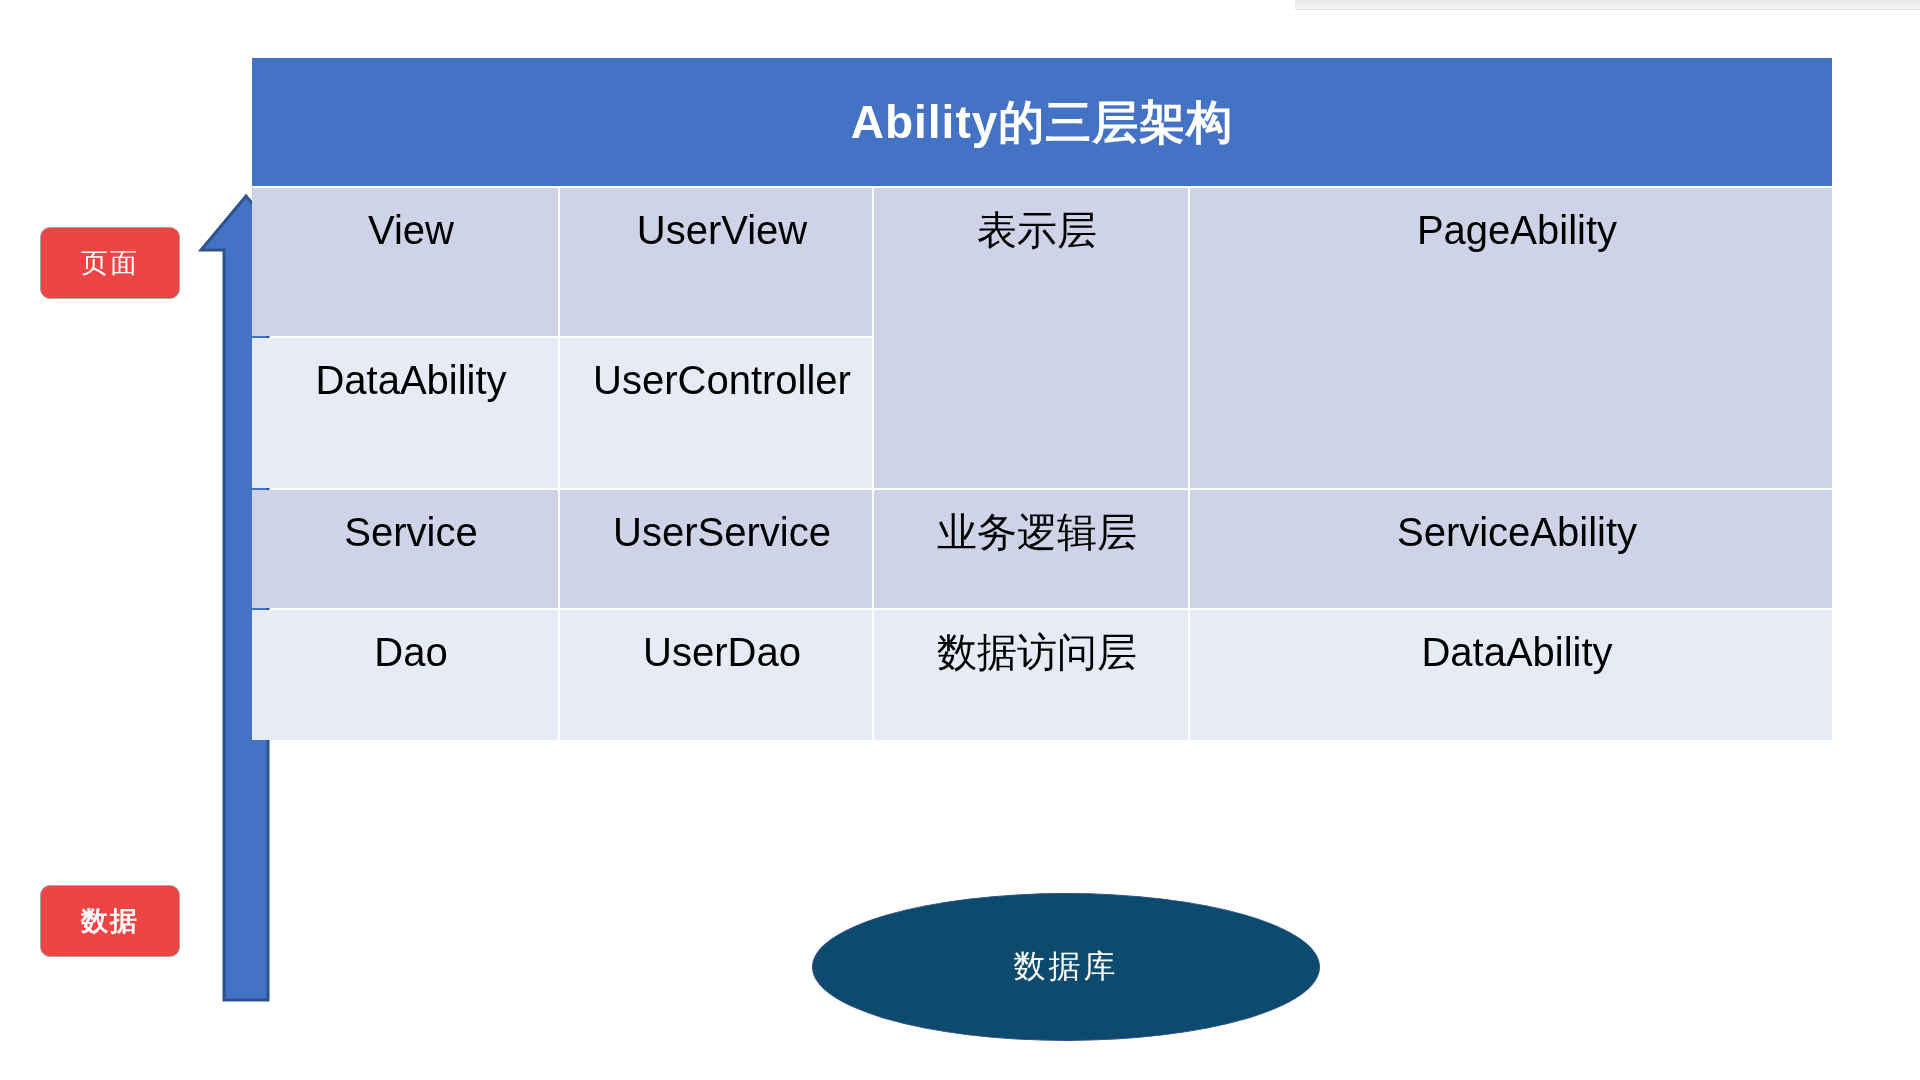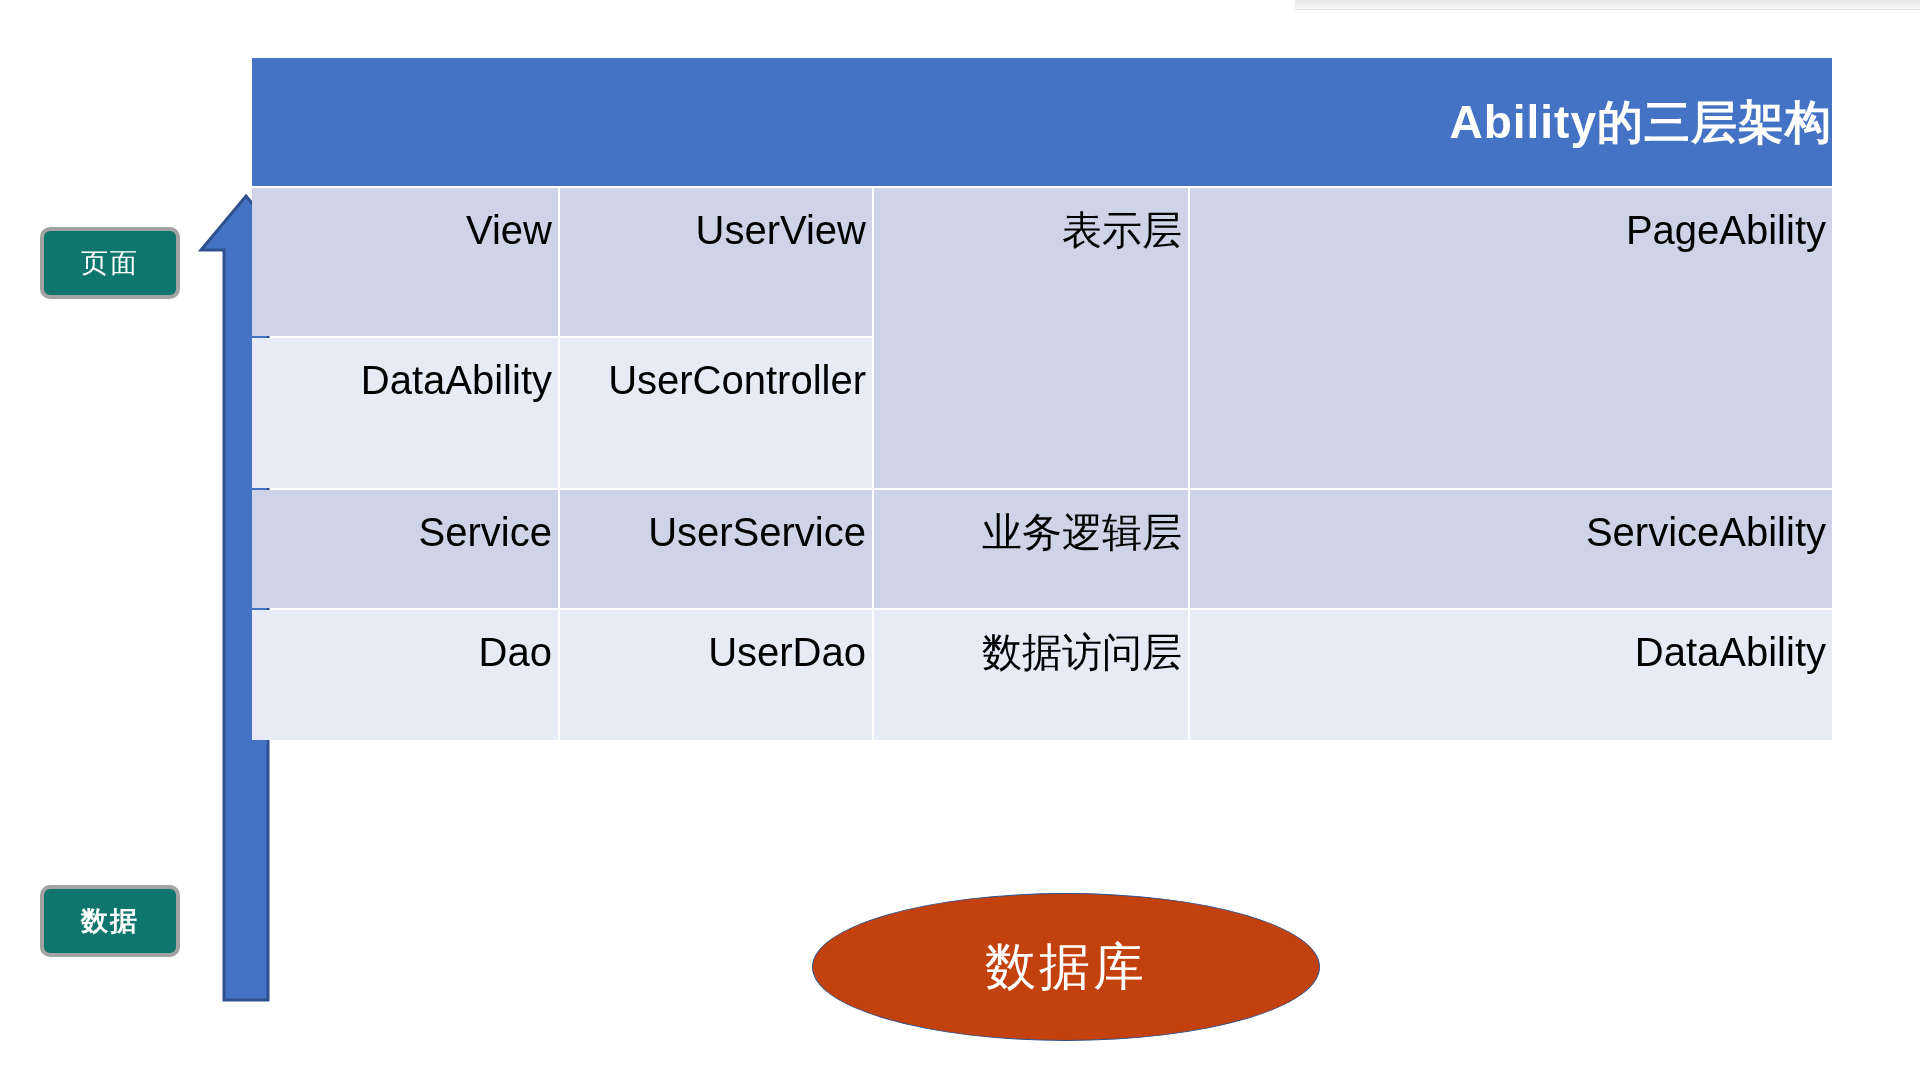--- a/index.html
+++ b/index.html
@@ -24,22 +24,22 @@
     height: 9px;
     background: linear-gradient(to bottom, #e9e9e9 0%, #efefef 60%, #f7f7f7 100%);
     border-bottom: 1px solid #e2e2e2;
   }
 
   
   .side-tag {
     position: absolute;
     width: 140px;
     height: 72px;
-    background: #0f766e;
-    border: 4px solid #a3a3a3;
+    background: #ef4444;
+    border: 1px solid #a3a3a3;
     border-radius: 10px;
     color: #ffffff;
     display: flex;
     align-items: center;
     justify-content: center;
     font-size: 27px;
     letter-spacing: 2px;
     box-sizing: border-box;
   }
   #tag-page { left: 40px; top: 227px; }
@@ -59,21 +59,21 @@
     position: absolute;
     left: 250px;
     top: 56px;
     width: 1578px;
     border-collapse: separate;
     border-spacing: 2px;
     table-layout: fixed;
   }
   #arch-table td {
     padding: 0;
-    text-align: right;
+    text-align: center;
     vertical-align: top;
     color: #000000;
     font-size: 40px;
     line-height: 1.0;
   }
   .title-cell {
     background: #4472C4;
     color: #ffffff !important;
     font-weight: bold;
     font-size: 46px !important;
@@ -94,28 +94,28 @@
   .row3 { height: 118px; }
   .row4 { height: 130px; }
 
   
   #db-ellipse {
     position: absolute;
     left: 812px;
     top: 893px;
     width: 508px;
     height: 148px;
-    background: #c2410c;
+    background: #0c4a6e;
     border: 1px solid #2F528F;
     border-radius: 50%;
     color: #ffffff;
     display: flex;
     align-items: center;
     justify-content: center;
-    font-size: 51px;
+    font-size: 32px;
     letter-spacing: 3px;
     box-sizing: border-box;
   }
 </style>
 </head>
 <body>
 
 <div id="top-strip"></div>
 
 <div class="side-tag" id="tag-page">

